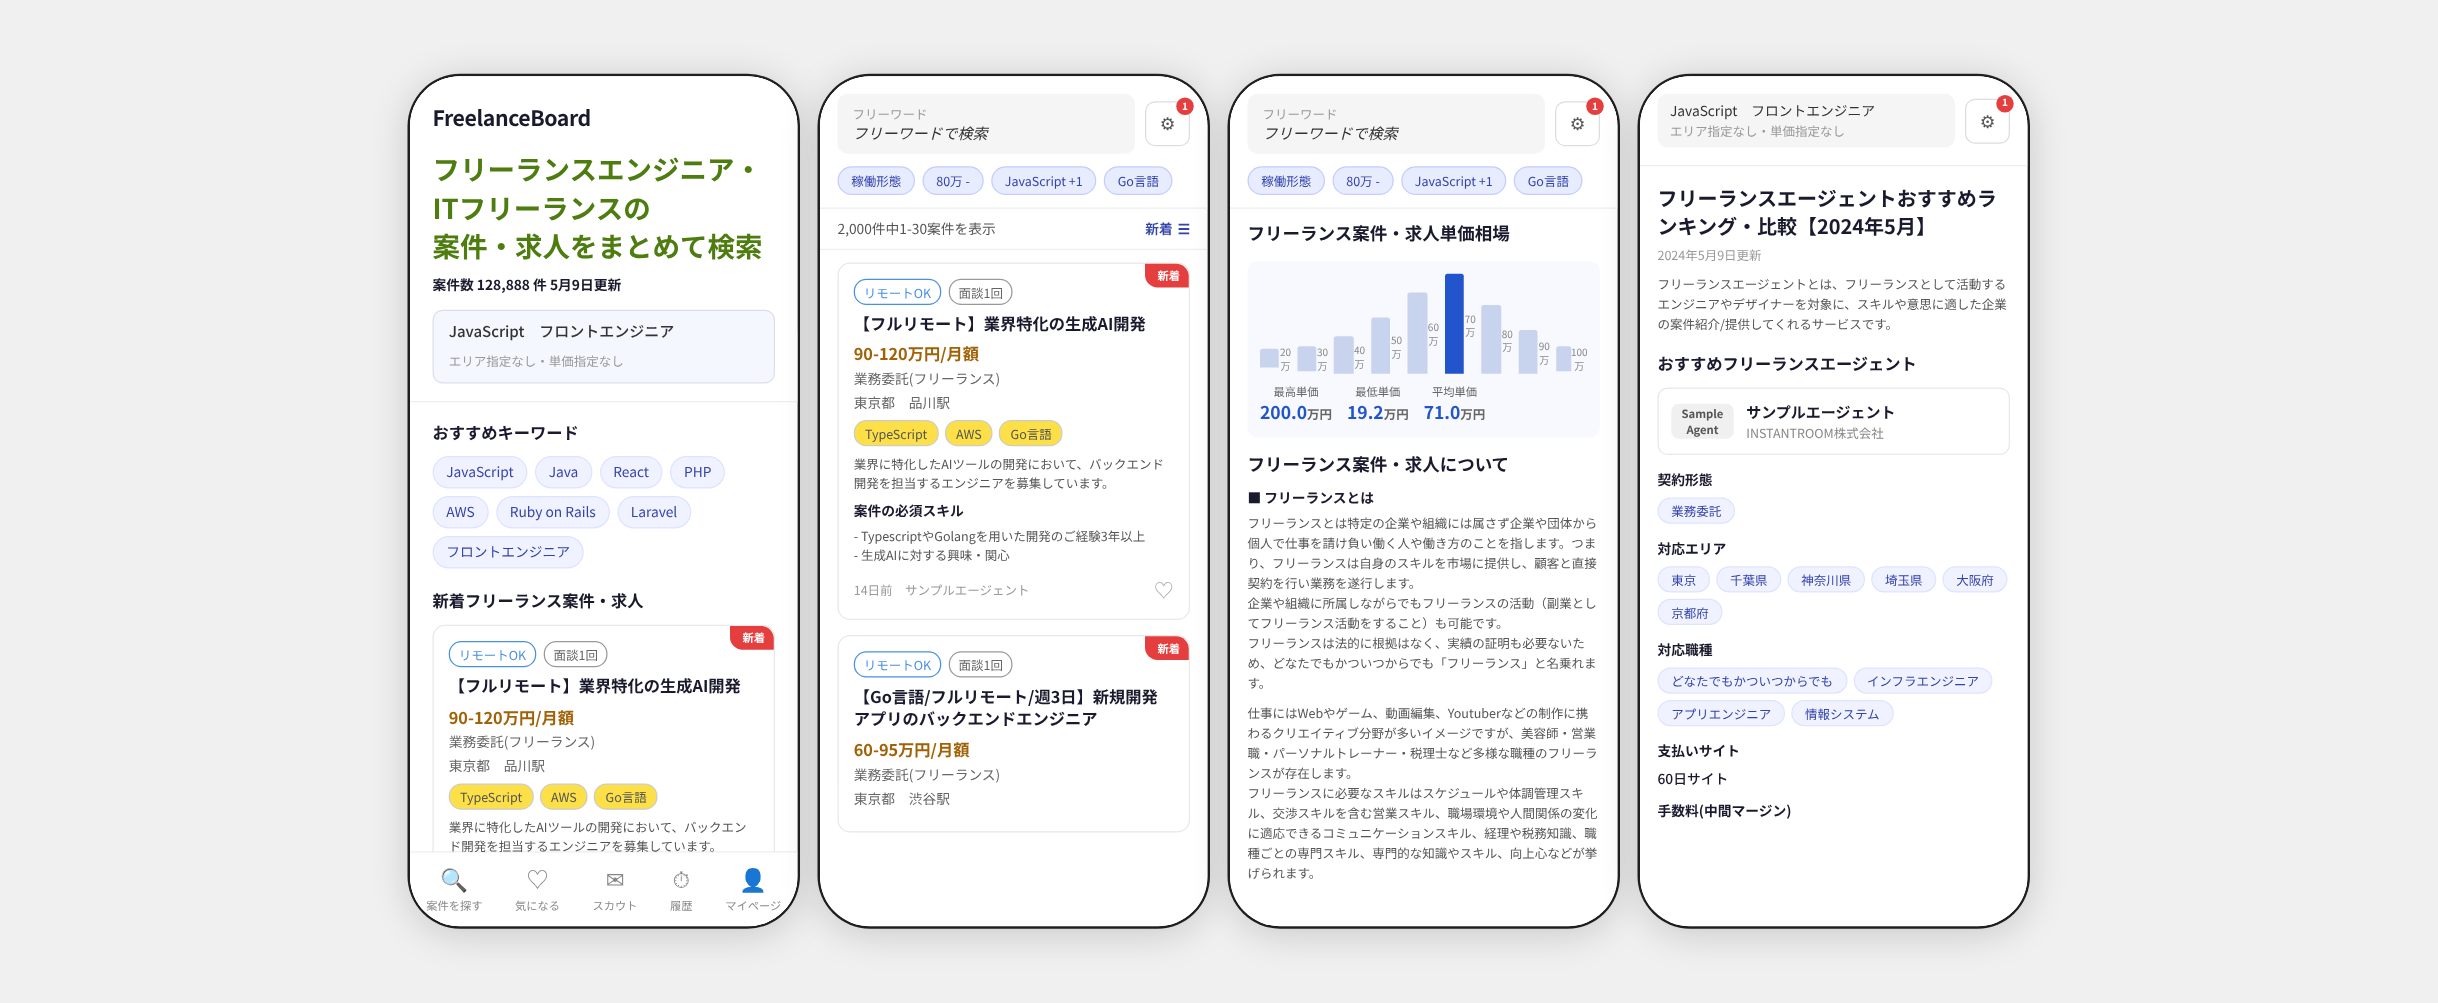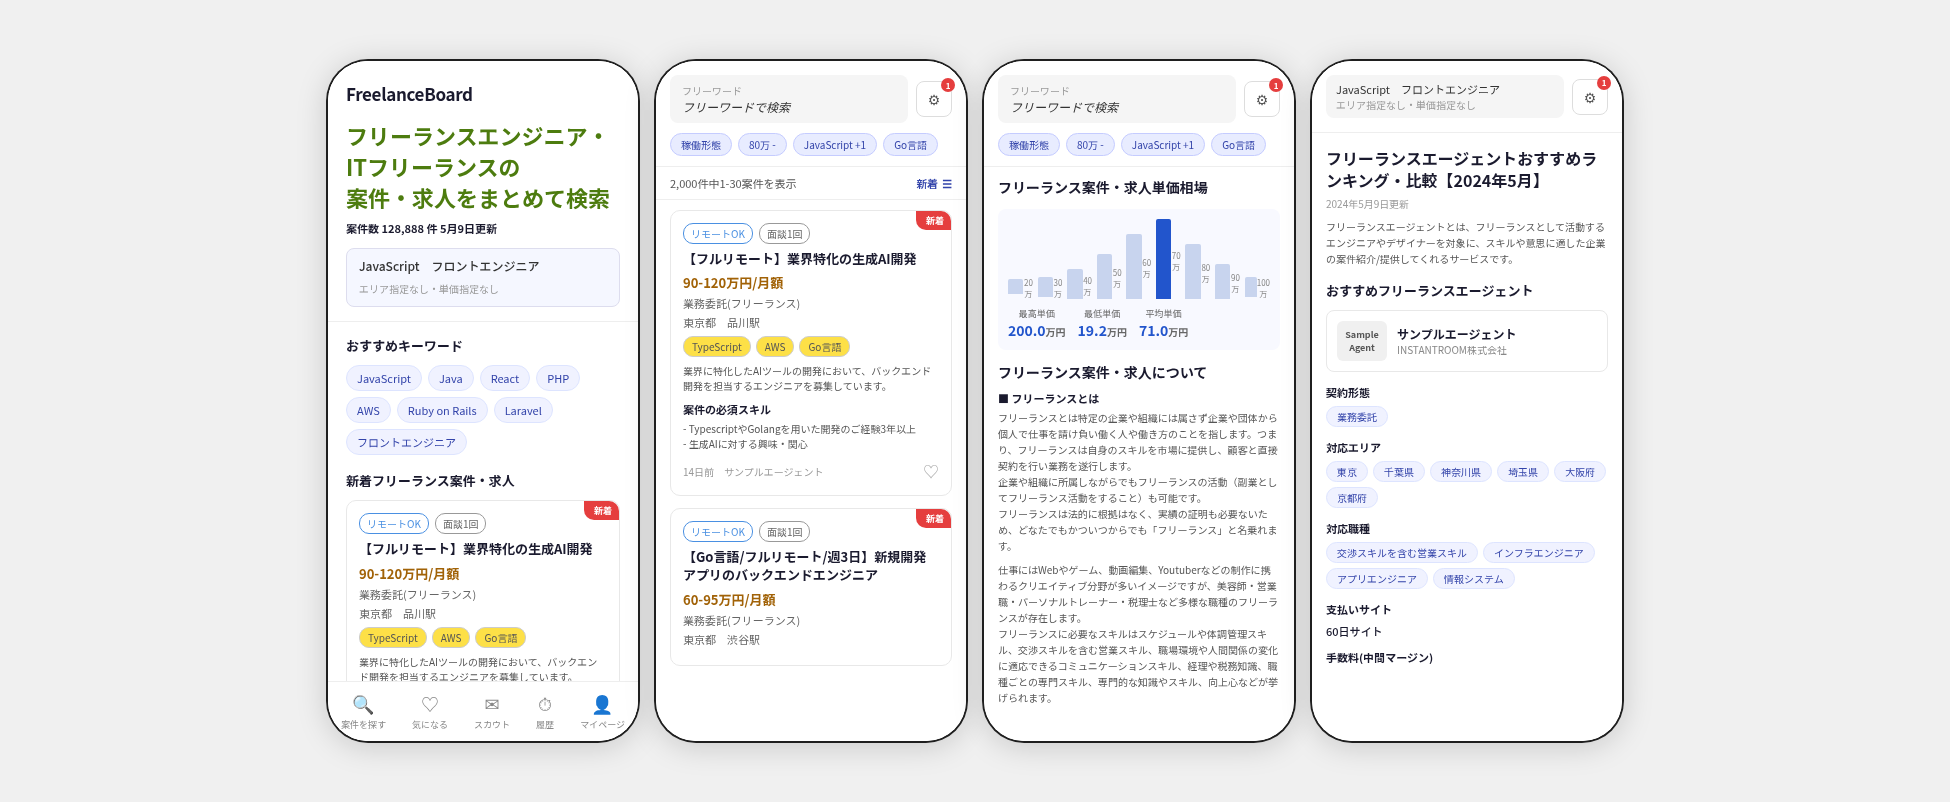--- a/index.html
+++ b/index.html
@@ -419,21 +419,21 @@
       display: flex;
       align-items: center;
       gap: 10px;
       border: 1px solid #e8e8e8;
       border-radius: 8px;
       padding: 10px;
       margin-bottom: 12px;
     }
     .agent-logo {
       width: 50px;
-      height: 40px;
+      height: 28px;
       background: #f0f0f0;
       border-radius: 6px;
       display: flex;
       align-items: center;
       justify-content: center;
       font-size: 8px;
       color: #888;
       text-align: center;
       flex-shrink: 0;
       flex-direction: column;
@@ -745,21 +745,21 @@
               <span class="p4-tag">千葉県</span>
               <span class="p4-tag">神奈川県</span>
               <span class="p4-tag">埼玉県</span>
               <span class="p4-tag">大阪府</span>
               <span class="p4-tag">京都府</span>
             </div>
           </div>
           <div class="p4-info-item">
             <div class="p4-label">対応職種</div>
             <div class="p4-tags">
-              <span class="p4-tag">交渉スキルを含む営業スキル</span>
+              <span class="p4-tag">どなたでもかついつからでも</span>
               <span class="p4-tag">インフラエンジニア</span>
               <span class="p4-tag">アプリエンジニア</span>
               <span class="p4-tag">情報システム</span>
             </div>
           </div>
           <div class="p4-info-item">
             <div class="p4-label">支払いサイト</div>
             <div class="p4-info-value">60日サイト</div>
           </div>
           <div class="p4-info-item">

